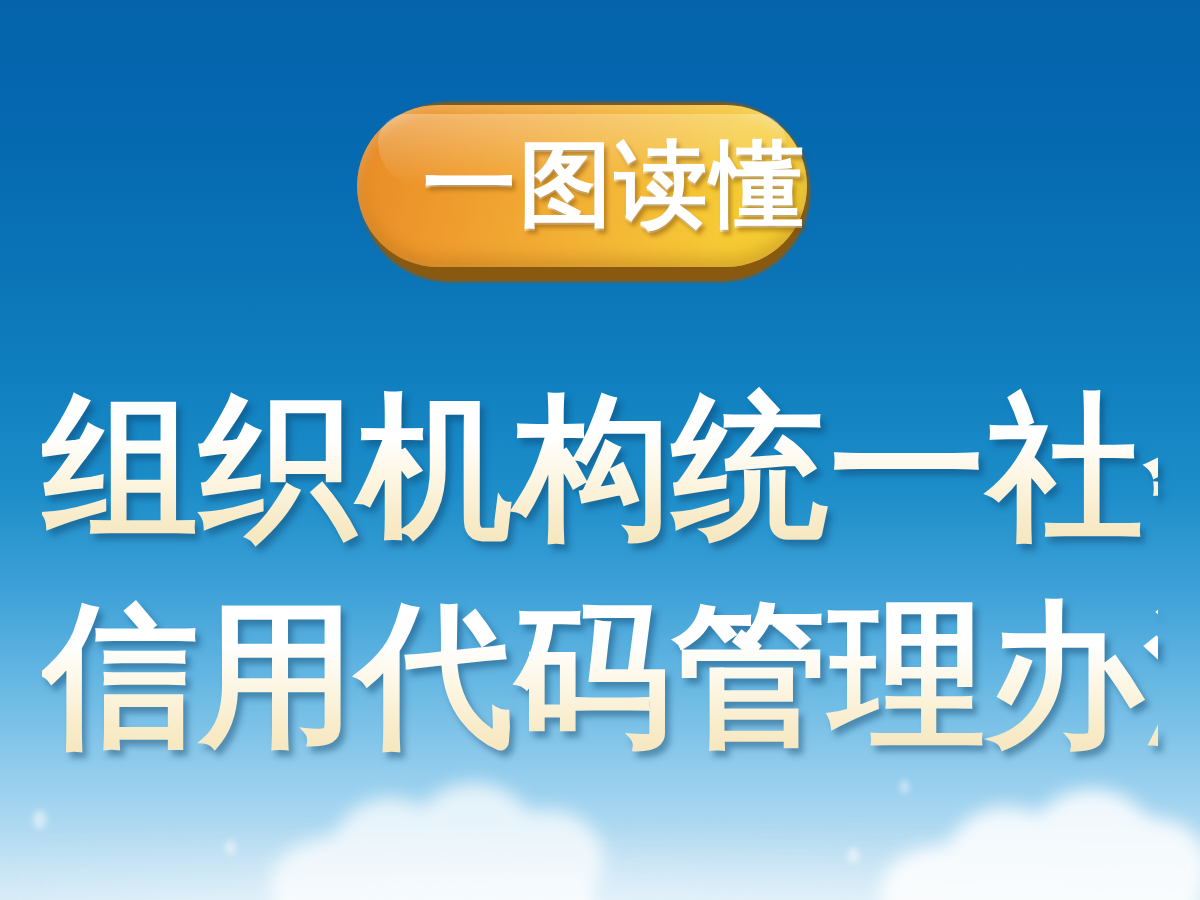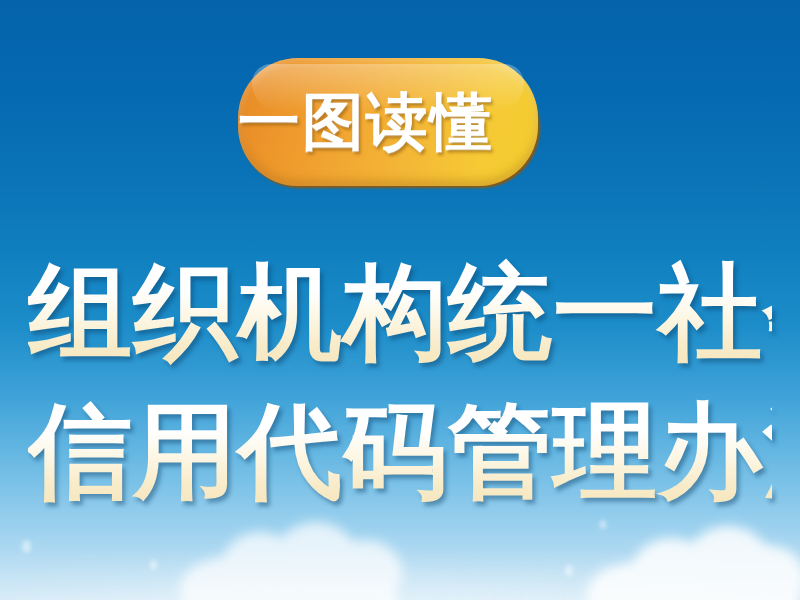--- a/index.html
+++ b/index.html
@@ -109,36 +109,36 @@
     width: 300px;
     height: 120px;
     border-radius: 60px;
     background: #8A5910;
     filter: blur(1px);
   }
 
   #badge {
     position: absolute;
     left: 0;
-    top: 0;
+    top: 12px;
     width: 300px;
-    height: 128px;
+    height: 108px;
     border-radius: 60px;
     background: linear-gradient(105deg,
         #E78A27 0%,
         #EE9A2C 22%,
         #F2A833 40%,
         #F4BA36 62%,
         #F6C935 80%,
         #F3CE2E 100%);
     box-shadow: inset 0 -6px 10px rgba(150,90,10,.30),
                 inset 0 3px 8px rgba(255,255,255,.28);
     display: flex;
     align-items: center;
-    justify-content: flex-start;
+    justify-content: flex-end;
   }
 
   #badge-gloss {
     position: absolute;
     left: 14px;
     top: 6px;
     width: 272px;
     height: 48px;
     border-radius: 40px 40px 60px 60px;
     background: linear-gradient(180deg, rgba(255,255,255,.30), rgba(255,255,255,0));

